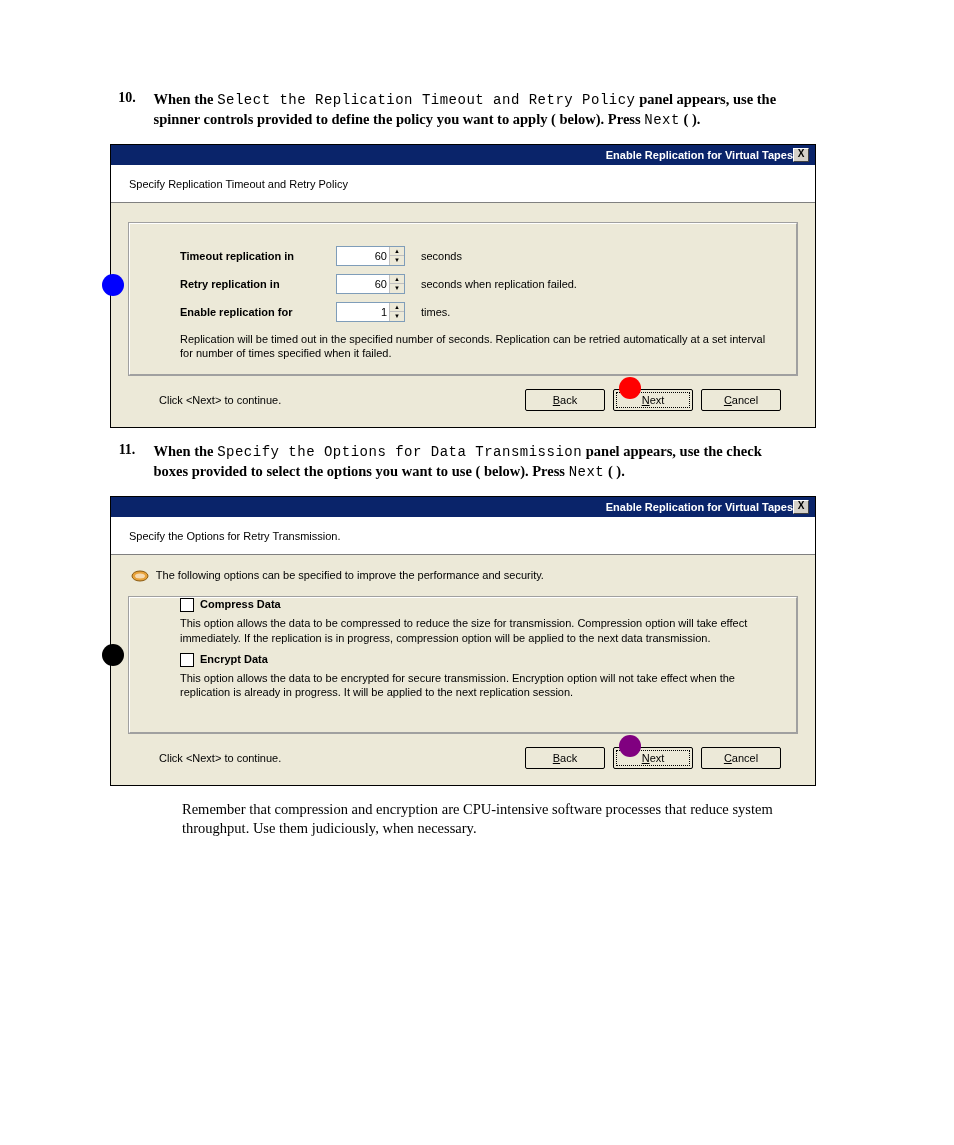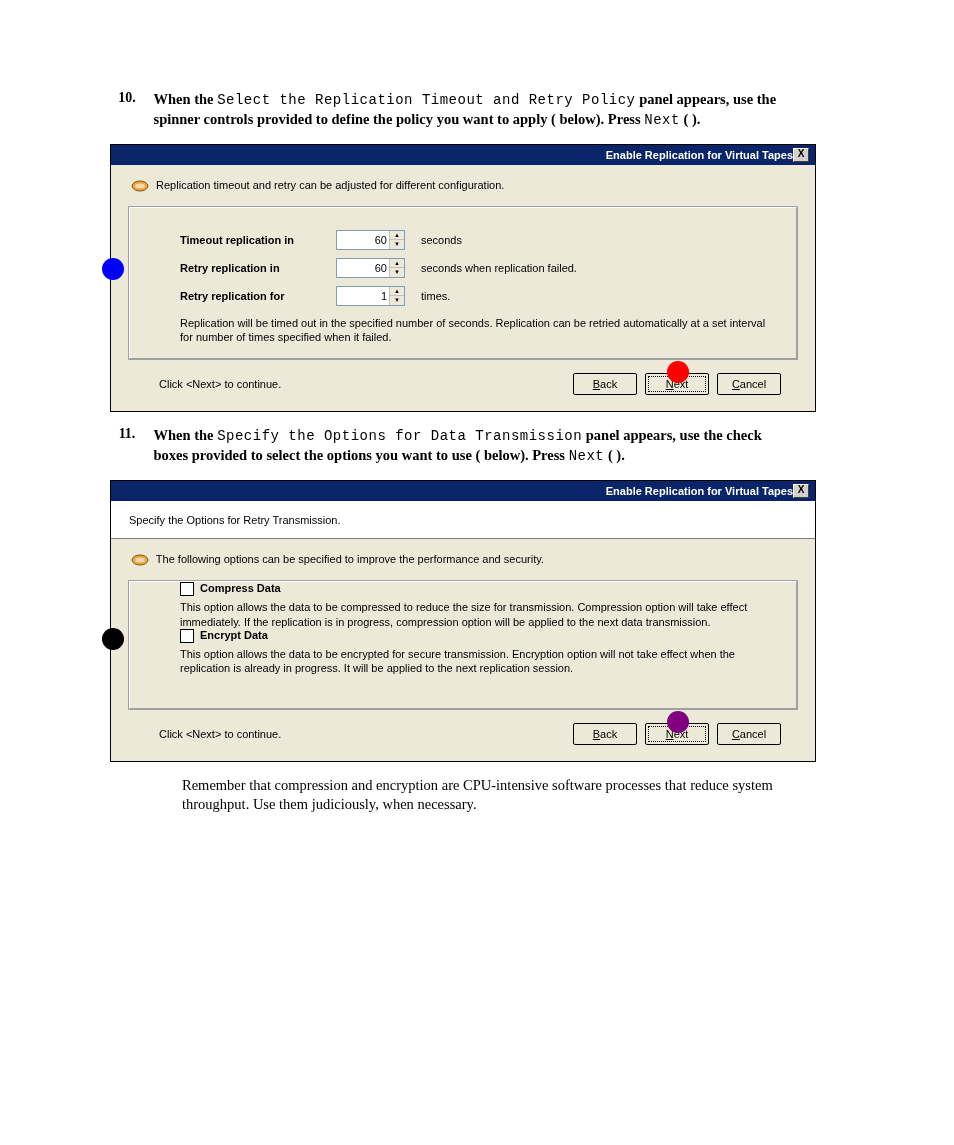--- a/index.html
+++ b/index.html
@@ -155,21 +155,21 @@
     white-space: normal;
   }
   .button-row {
     display: flex;
     justify-content: space-between;
     align-items: center;
     padding: 6px 14px 10px 34px;
   }
   .wizbtns { display:flex; gap:8px; margin-right:6px;}
   .wizbtn {
-    width: 64px;
+    width: 80px;
     height: 22px;
     background: #ece9d8;
     border: 1px solid #000;
     font-family: Tahoma, Arial, sans-serif;
     font-size: 11px;
     border-radius: 2px;
     cursor: pointer;
   }
   .wizbtn.def {
     outline: 1px dotted #000;
@@ -178,21 +178,21 @@
   .chk {
     display: inline-block;
     width: 12px;
     height: 12px;
     border: 1px solid #000;
     background: #fff;
     margin-right: 6px;
     vertical-align: middle;
   }
   .opt-title { font-weight: bold; margin-bottom:4px;}
-  .opt-desc { font-size:11px; line-height:1.3; margin-bottom:0; white-space:normal;}
+  .opt-desc { font-size:11px; line-height:1.3; margin-bottom:8px; white-space:normal;}
   .after-note {
     margin: 8px 0 0 72px;
     width: 640px;
     font-family: Georgia, 'Times New Roman', serif;
     font-size: 14.5px;
     line-height: 1.35;
   }
   .u { text-decoration: underline; }
   .panel-body .hint { white-space: normal; }
 </style>
@@ -206,30 +206,24 @@
     <span class="step-body">
       <b>When the </b><span class="mono">Select the Replication Timeout and Retry Policy</span><b> panel appears, use the spinner controls provided to define the policy you want to apply (   below). Press </b><span class="mono">Next</span><b> (  ).</b>
     </span>
   </div>
 
   <div class="dialog">
     <div class="titlebar">
       <span>Enable Replication for Virtual Tapes</span>
       <span class="closebox">X</span>
     </div>
+    <div class="panel-head">
+      <span>Specify Replication Timeout and Retry Policy</span>
+    </div>
     <div class="panel-body">
-      <div style="padding:4px 6px;">
-        <span class="info-icon">
-          <svg width="18" height="14">
-              <ellipse cx="9" cy="7" rx="8" ry="5" fill="#e8a23a" stroke="#8a5a10"></ellipse>
-              <ellipse cx="9" cy="7" rx="5" ry="2.5" fill="#fff" opacity="0.6"></ellipse>
-            </svg>
-        </span>
-        <span class="hint">Replication timeout and retry can be adjusted for different configuration.</span>
-      </div>
       <div class="frame">
         <div class="bullet b-blue" style="left:-28px; top:50px;"></div>
         <div class="row">
           <span class="lbl">Timeout replication in</span>
           <span class="spin">
             <input value="60" style="">
             <span class="arrows">
                 <span>▲</span>
                 <span>▼</span>
               </span>
@@ -241,21 +235,21 @@
           <span class="spin">
             <input value="60" style="">
             <span class="arrows">
                 <span>▲</span>
                 <span>▼</span>
               </span>
           </span>
           <span>seconds when replication failed.</span>
         </div>
         <div class="row">
-          <span class="lbl">Retry replication for</span>
+          <span class="lbl">Enable replication for</span>
           <span class="spin">
             <input value="1" style="">
             <span class="arrows">
                 <span>▲</span>
                 <span>▼</span>
               </span>
           </span>
           <span>times.</span>
         </div>
         <div class="help-text">Replication will be timed out in the specified number of seconds. Replication can be retried automatically at a set interval for number of times specified when it failed.</div>

